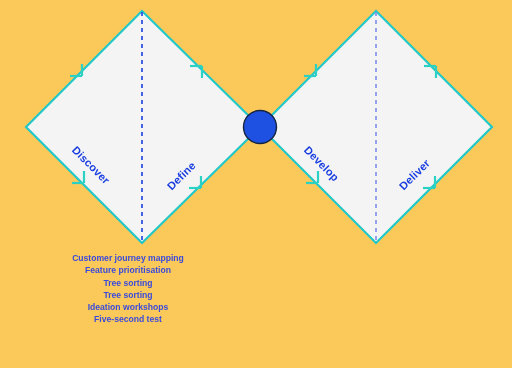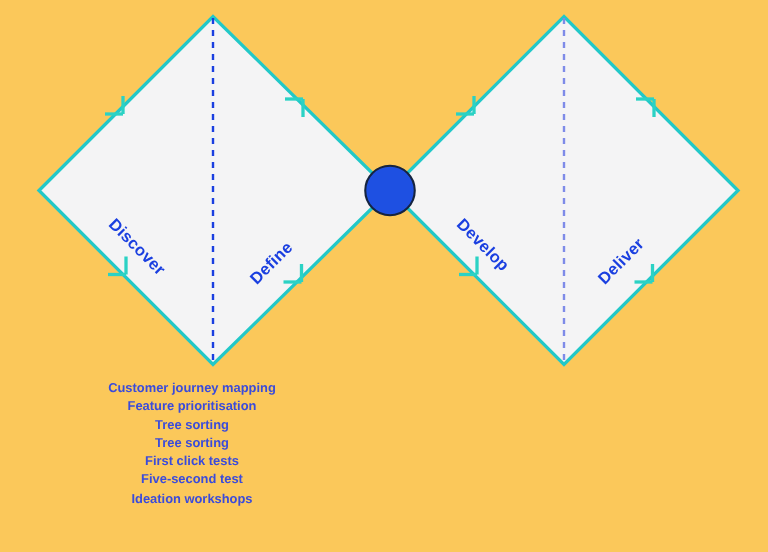--- a/index.html
+++ b/index.html
@@ -124,23 +124,22 @@
   <div class="phase-label" style="left:169px; top:182px; transform: rotate(-45deg);">Define</div>
   <div class="phase-label" style="left:306px; top:142px; transform: rotate(45deg);">Develop</div>
   <div class="phase-label" style="left:401px; top:182px; transform: rotate(-45deg);">Deliver</div>
 
   <div class="lists">
     <div class="list-col left">
       <div class="list-item">Customer journey mapping</div>
       <div class="list-item">Feature prioritisation</div>
       <div class="list-item">Tree sorting</div>
       <div class="list-item">Tree sorting</div>
-      <div class="list-item">First click tests</div>
+      <div class="list-item">Ideation workshops</div>
       <div class="list-item">Five-second test</div>
-      <div class="list-item">Ideation workshops</div>
     </div>
     <div class="list-col right">
       
       
       
       
       
     </div>
   </div>
 

